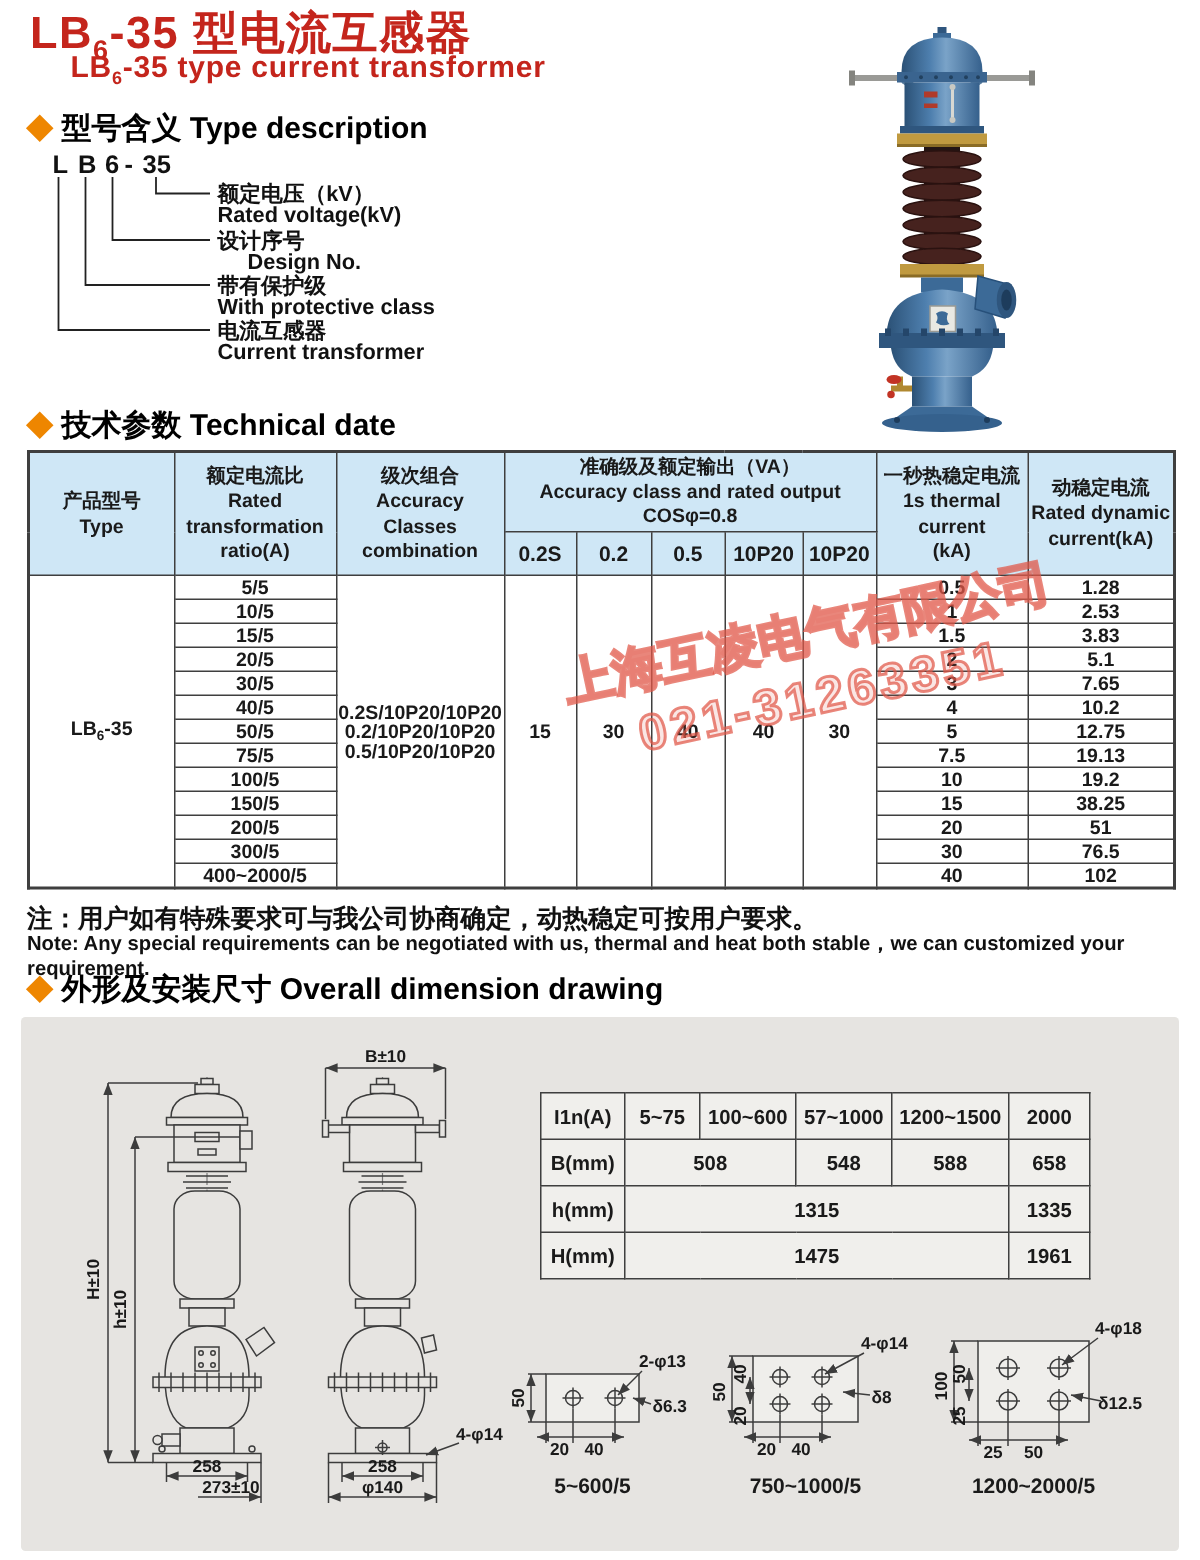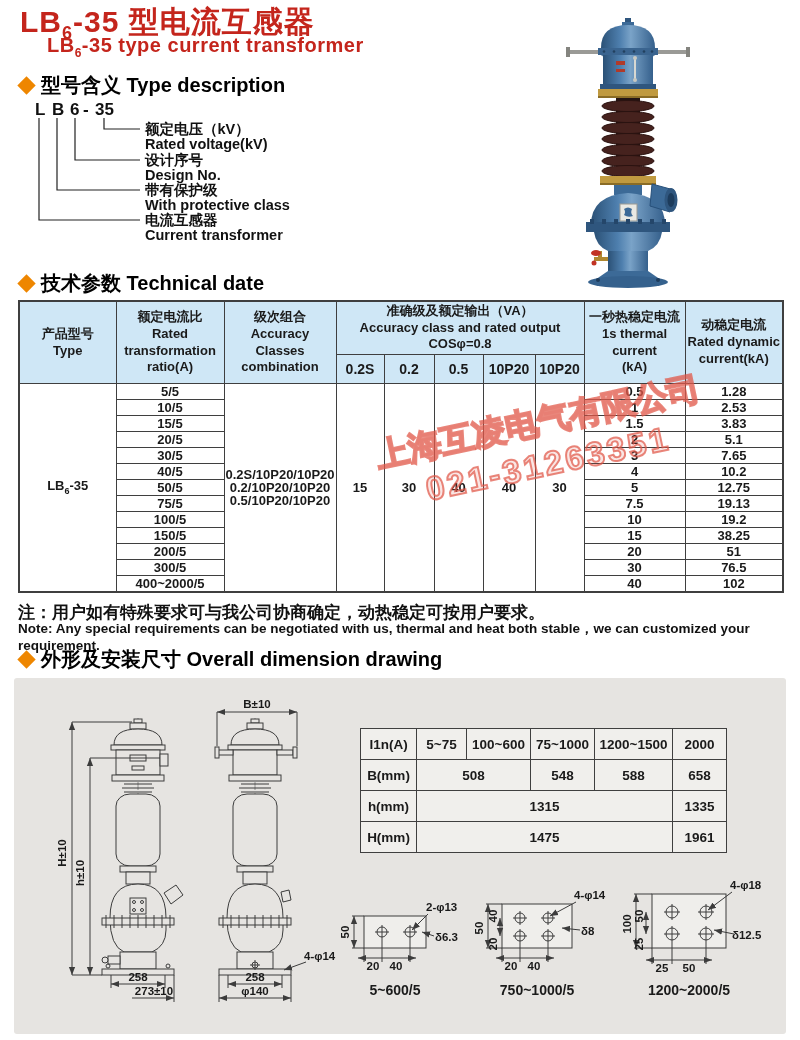--- a/index.html
+++ b/index.html
@@ -163,21 +163,21 @@
       <polyline points="39,22 39,124 140,124"></polyline>
       <polyline points="57,22 57,94 140,94"></polyline>
       <polyline points="75,22 75,64 140,64"></polyline>
       <polyline points="104,22 104,33 140,33"></polyline>
     </g>
   </svg>
 
   <div class="tc-label" style="top:120px;">额定电压（kV）</div>
   <div class="tc-label" style="top:136px;">Rated voltage(kV)</div>
   <div class="tc-label" style="top:151px;">设计序号</div>
-  <div class="tc-label" style="top:167px;">Design No.</div>
+  <div class="tc-label" style="top:167px;margin-left:20px;">Design No.</div>
   <div class="tc-label" style="top:181px;">带有保护级</div>
   <div class="tc-label" style="top:197px;">With protective class</div>
   <div class="tc-label" style="top:211px;">电流互感器</div>
   <div class="tc-label" style="top:227px;">Current transformer</div>
 
   <div class="section-h" style="top:270px;">
     <span class="diamond"></span>
     <span>技术参数 Technical date</span>
   </div>
 
@@ -513,21 +513,21 @@
           <col style="width:64px">
           <col style="width:64px">
           <col style="width:78px">
           <col style="width:54px">
         </colgroup>
       <tbody>
           <tr>
         <th>I1n(A)</th>
         <td>5~75</td>
         <td>100~600</td>
-        <td>75~1000</td>
+        <td>57~1000</td>
         <td>1200~1500</td>
         <td>2000</td>
       </tr>
       <tr>
         <th>B(mm)</th>
         <td colspan="2">508</td>
         <td>548</td>
         <td>588</td>
         <td>658</td>
       </tr>

